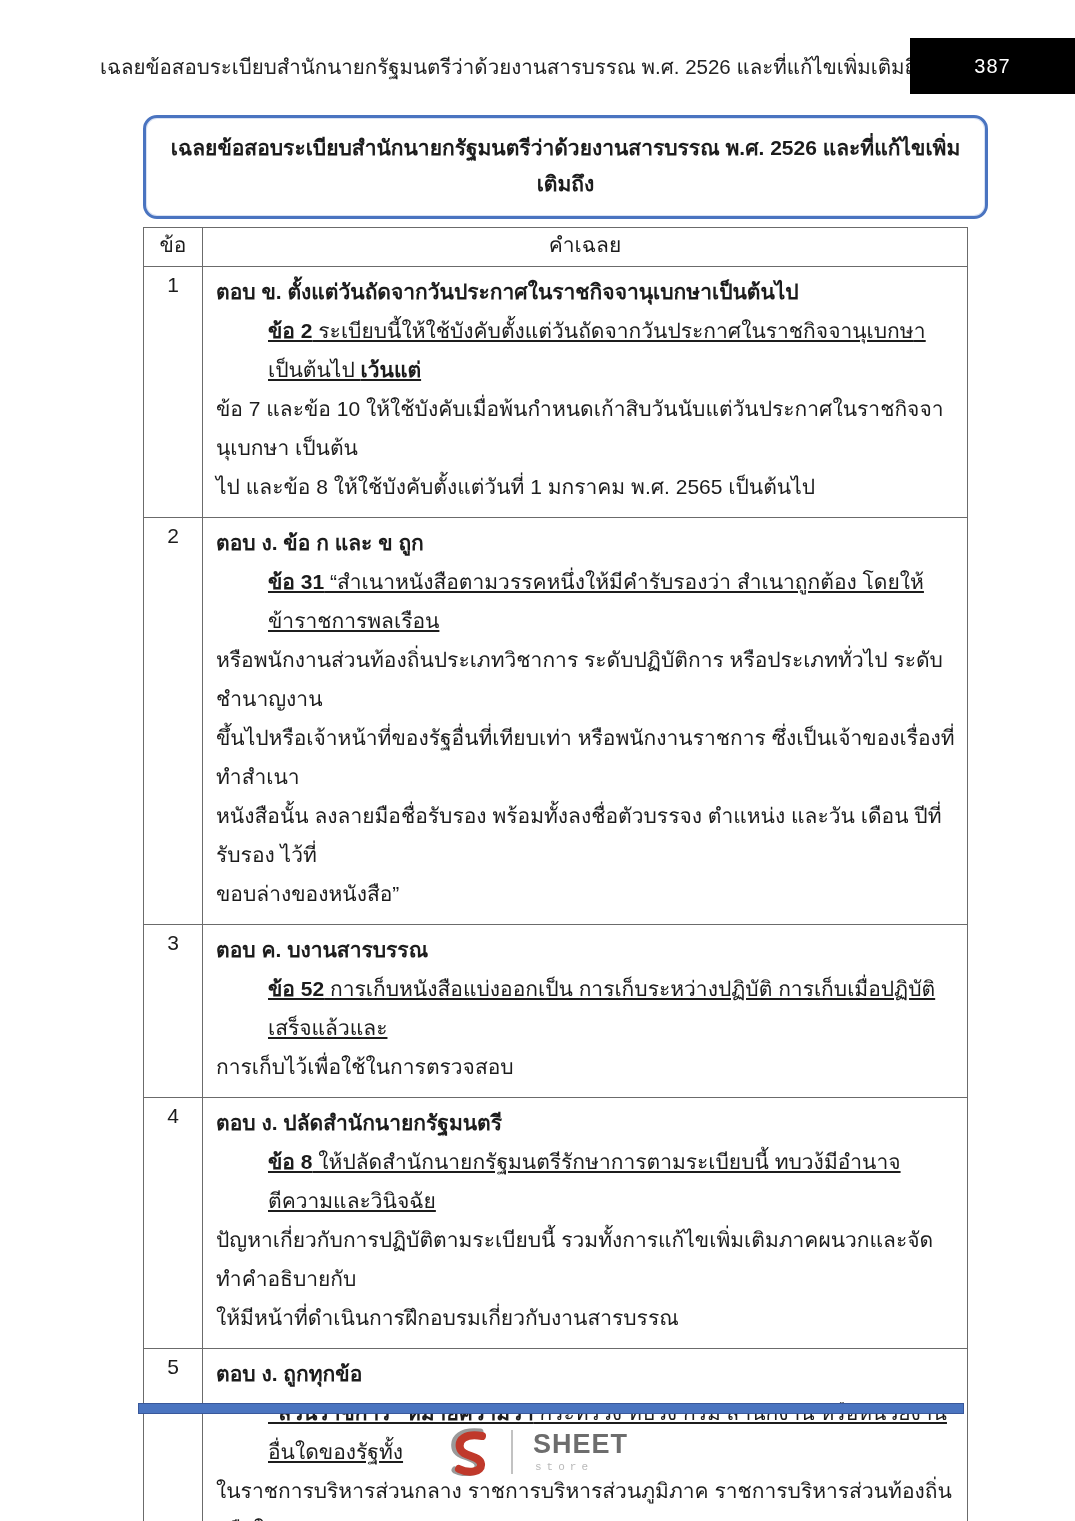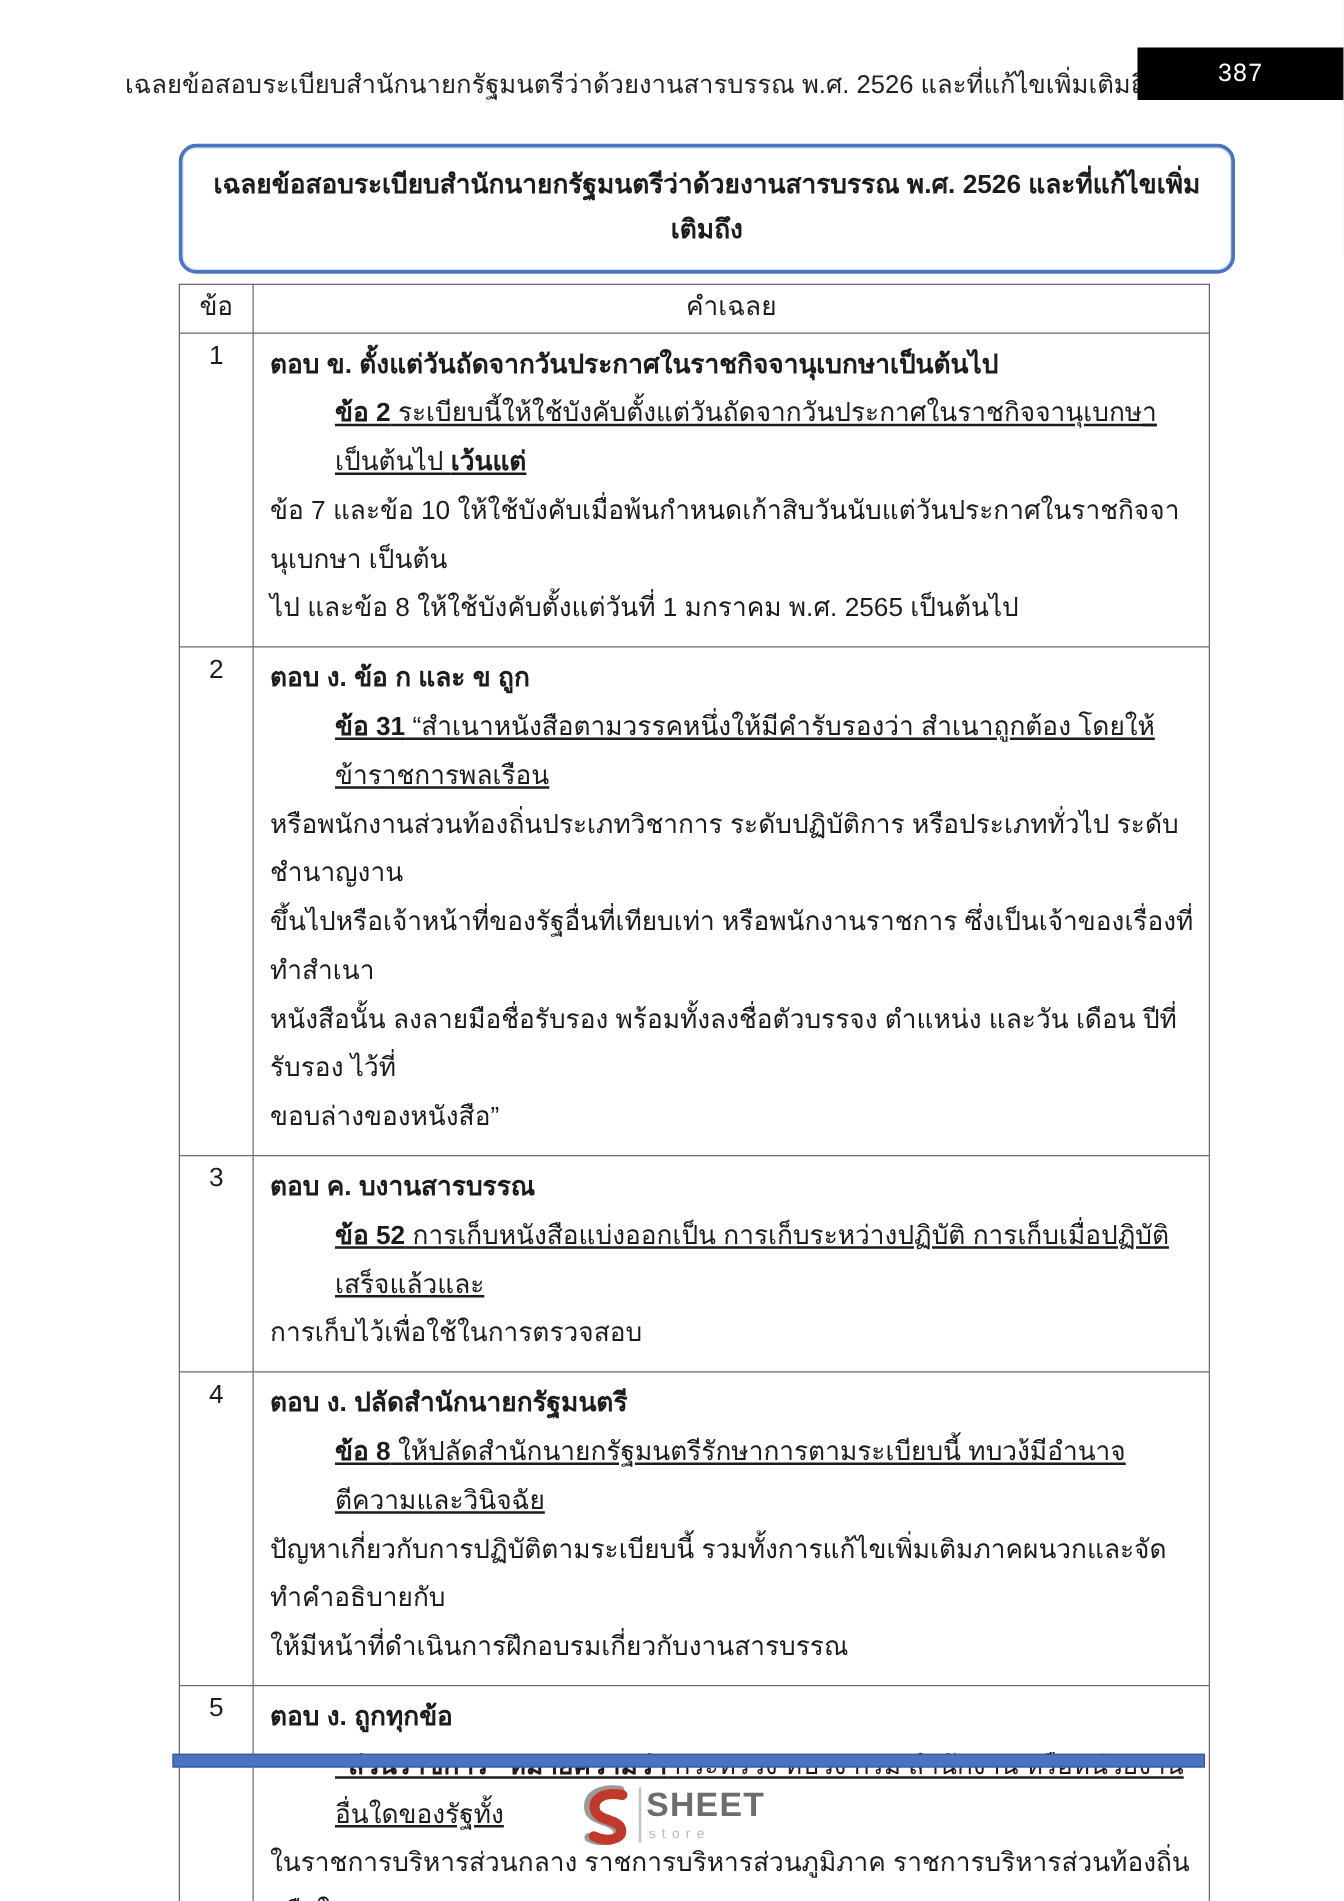--- a/index.html
+++ b/index.html
@@ -12,21 +12,21 @@
     overflow:hidden;
   }
   
   .topbar{position:absolute;top:0;left:0;width:100%;height:100px;}
   .running-header{
     position:absolute;top:50px;left:100px;width:800px;
     text-align:center;font-size:20.5px;color:#222;
     white-space:nowrap;
   }
   .page-number-box{
-    position:absolute;top:38px;right:0;width:165px;height:42px;
+    position:absolute;top:38px;right:0;width:165px;height:56px;
     background:#000;color:#fff;
     display:flex;align-items:center;justify-content:center;
     font-size:20px;letter-spacing:1px;
   }
   
   .title-box{
     position:absolute;top:115px;left:143px;width:819px;
     border:3px solid #4a74c0;border-radius:14px;
     box-shadow:0 0 0 1px #d9e2f3 inset;
     padding:12px 10px 14px 10px;
@@ -58,30 +58,30 @@
   .indent1{padding-left:52px;text-decoration:underline;}
   .bold{font-weight:bold;}
   .underline{text-decoration:underline;}
   
   .footer-bar{
     position:absolute;top:1403px;left:138px;width:824px;height:9px;
     background:#4a74c0;border:1px solid #39589b;
   }
   .logo{
     position:absolute;top:1428px;left:0;width:100%;
-    display:flex;align-items:center;justify-content:center;gap:4px;
+    display:flex;align-items:center;justify-content:center;gap:20px;
   }
   .logo-mark{width:44px;height:48px;}
   .logo-divider{width:2px;height:44px;background:#c2c2c2;}
   .logo-words{display:flex;flex-direction:column;line-height:1;}
   .logo-title{
     font-weight:bold;font-size:27px;color:#6d6d6d;letter-spacing:1px;
   }
   .logo-sub{
-    font-size:11px;color:#b9b9b9;letter-spacing:5px;margin-top:4px;padding-left:2px;
+    font-size:11px;color:#b9b9b9;letter-spacing:5px;margin-top:4px;padding-left:2px;font-family:Liberation Mono, monospace;
   }
 </style>
 </head>
 <body>
 
 <div class="page">
 
   <div class="topbar">
     <div class="running-header">เฉลยข้อสอบระเบียบสำนักนายกรัฐมนตรีว่าด้วยงานสารบรรณ พ.ศ. 2526 และที่แก้ไขเพิ่มเติมถึง</div>
     <div class="page-number-box">

